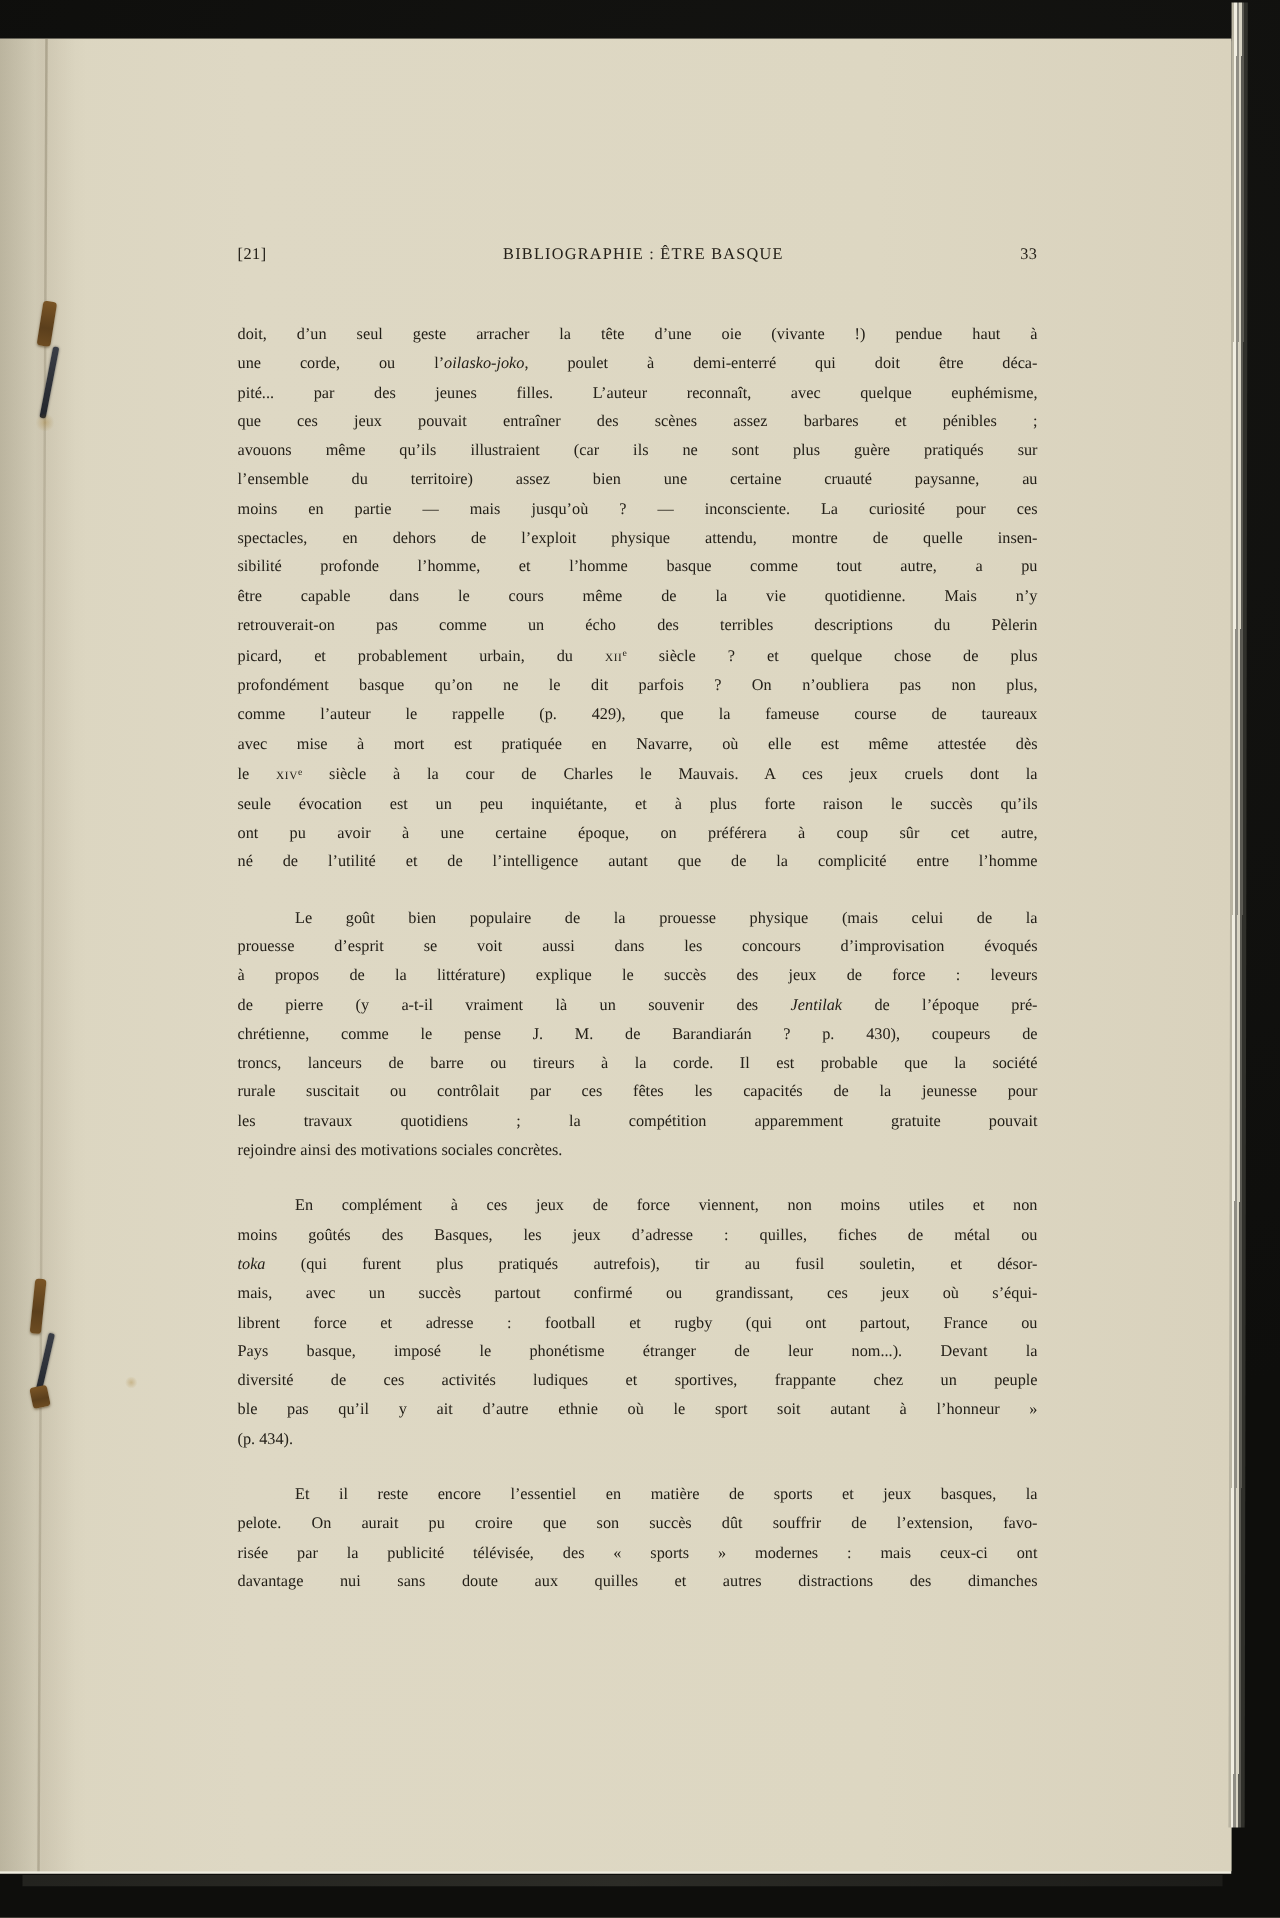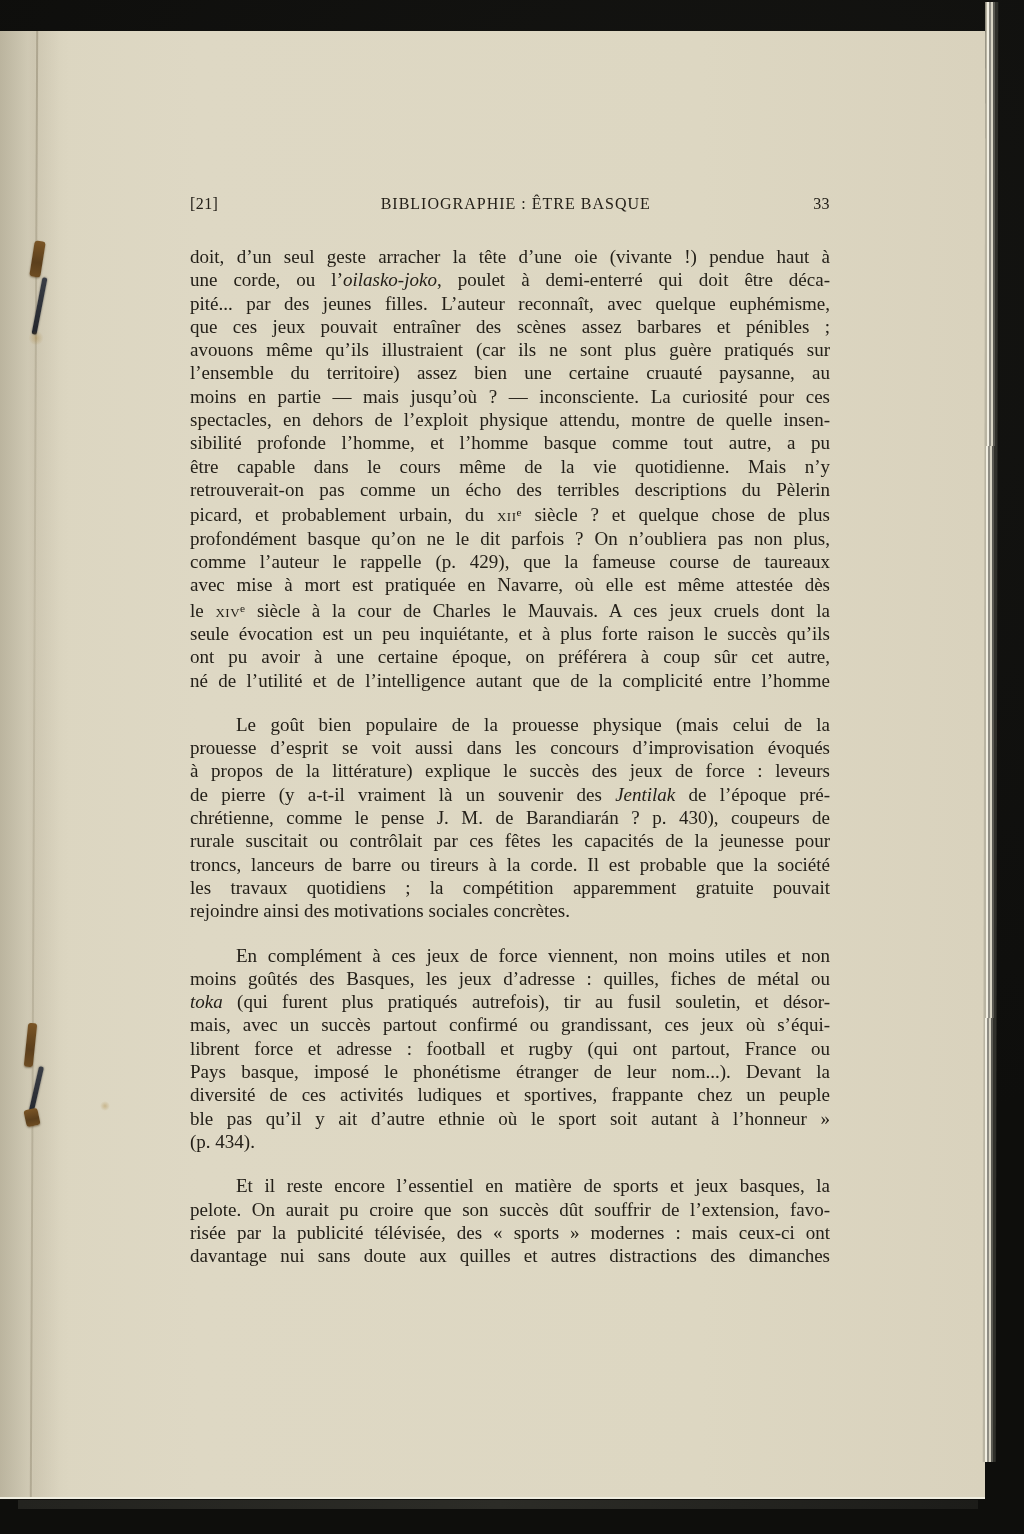--- a/index.html
+++ b/index.html
@@ -32,23 +32,23 @@
   .bottom-block{position:absolute;left:18px;top:1500px;width:960px;height:9px;
     background:linear-gradient(90deg,#23231f,#2c2c27 50%,#1c1c19);}
   
   .stitch{position:absolute;}
   .thread-brown{background:linear-gradient(180deg,#7a5526,#5b3f1c 60%,#6d4c22);border-radius:3px;box-shadow:0 1px 2px rgba(60,40,10,.5);}
   .thread-dark{background:linear-gradient(180deg,#3a3e46,#22252b);border-radius:2px;box-shadow:0 0 2px rgba(20,20,25,.6);}
   .stain{position:absolute;border-radius:50%;background:radial-gradient(circle,rgba(160,120,40,.35),transparent 70%);}
   
   .text-block{position:absolute;left:190px;top:164px;width:640px;color:#242019;}
   .running-head{display:flex;justify-content:space-between;align-items:center;
-    font-size:16px;letter-spacing:.4px;}
+    font-size:13px;letter-spacing:.4px;}
   .running-head .title{letter-spacing:1px;}
-  .page-body{margin-top:32px;font-size:19px;line-height:23.3px;}
+  .page-body{margin-top:44px;font-size:13px;line-height:23.3px;}
   .para{margin:0;}
   .para + .para{margin-top:21px;}
   .line{text-align:justify;text-align-last:justify;white-space:normal;}
   .line.final{text-align-last:left;}
   .line.indent{text-indent:46px;}
   .it{font-style:italic;}
   .sc{font-variant:small-caps;letter-spacing:.5px;}
   .sup{font-size:.6em;vertical-align:.45em;}
 </style>
 </head>
@@ -96,22 +96,22 @@
           <div class="line"><span>seule évocation est un peu inquiétante, et à plus forte raison le succès qu’ils</span></div>
           <div class="line"><span>ont pu avoir à une certaine époque, on préférera à coup sûr cet autre,</span></div>
           <div class="line"><span>né de l’utilité et de l’intelligence autant que de la complicité entre l’homme</span></div>
         </div>
         <div class="para">
           <div class="line indent"><span>Le goût bien populaire de la prouesse physique (mais celui de la</span></div>
           <div class="line"><span>prouesse d’esprit se voit aussi dans les concours d’improvisation évoqués</span></div>
           <div class="line"><span>à propos de la littérature) explique le succès des jeux de force : leveurs</span></div>
           <div class="line"><span>de pierre (y a-t-il vraiment là un souvenir des </span><span class="it">Jentilak</span><span> de l’époque pré-</span></div>
           <div class="line"><span>chrétienne, comme le pense J. M. de Barandiarán ? p. 430), coupeurs de</span></div>
+          <div class="line"><span>troncs, lanceurs de barre ou tireurs à la corde. Il est probable que la société</span></div>
           <div class="line"><span>rurale suscitait ou contrôlait par ces fêtes les capacités de la jeunesse pour</span></div>
-          <div class="line"><span>troncs, lanceurs de barre ou tireurs à la corde. Il est probable que la société</span></div>
           <div class="line"><span>les travaux quotidiens ; la compétition apparemment gratuite pouvait</span></div>
           <div class="line final"><span>rejoindre ainsi des motivations sociales concrètes.</span></div>
         </div>
         <div class="para">
           <div class="line indent"><span>En complément à ces jeux de force viennent, non moins utiles et non</span></div>
           <div class="line"><span>moins goûtés des Basques, les jeux d’adresse : quilles, fiches de métal ou</span></div>
           <div class="line"><span class="it">toka</span><span> (qui furent plus pratiqués autrefois), tir au fusil souletin, et désor-</span></div>
           <div class="line"><span>mais, avec un succès partout confirmé ou grandissant, ces jeux où s’équi-</span></div>
           <div class="line"><span>librent force et adresse : football et rugby (qui ont partout, France ou</span></div>
           <div class="line"><span>Pays basque, imposé le phonétisme étranger de leur nom...). Devant la</span></div>

